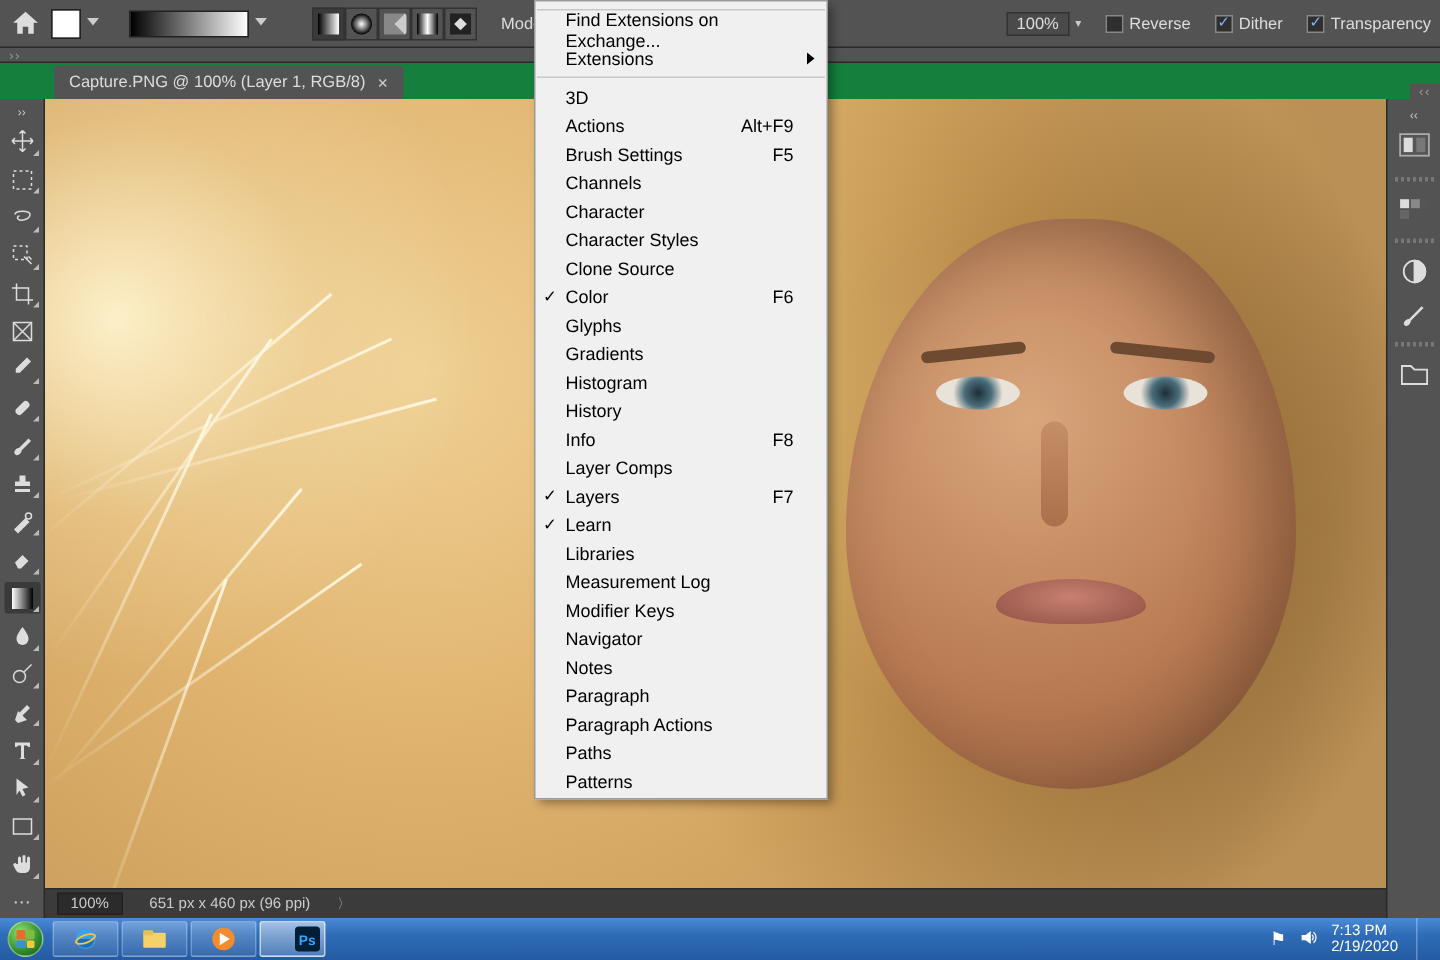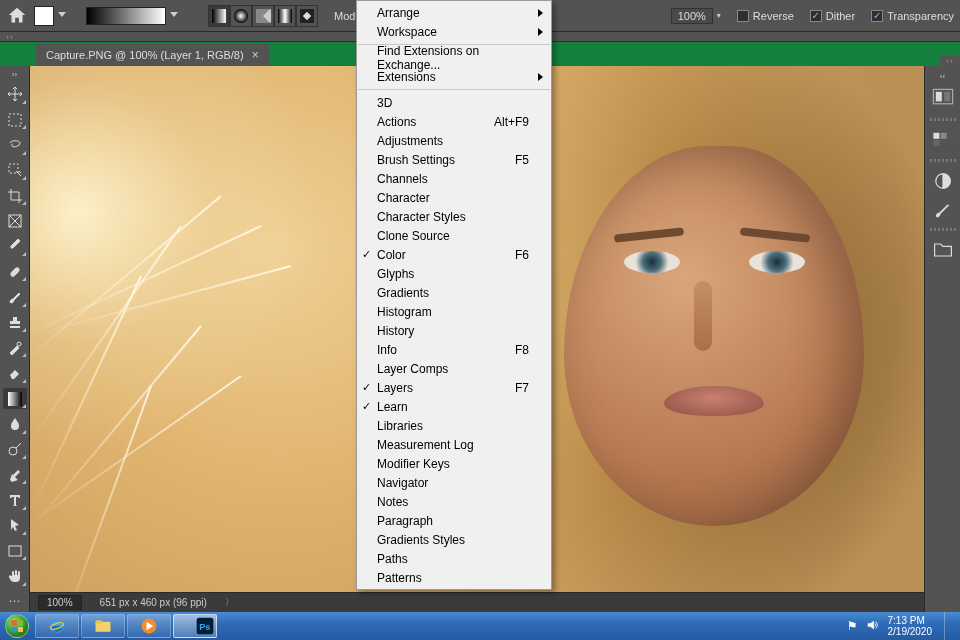--- a/index.html
+++ b/index.html
@@ -395,53 +395,40 @@
       <div class="sep"></div>
       <div class="pi">
           <svg viewBox="0 0 20 20" stroke="#ddd" fill="none">
             <path d="M3 5h5l2 2h7v8H3z"></path>
           </svg>
         </div>
     </div>
   </div>
 
   <div class="menu">
-    <div id="menu-top">
-        <div class="mi">
-          <span>Arrange</span>
-          <span class="sub"></span>
-        </div>
-        <div class="mi">
-          <span>Workspace</span>
-          <span class="sub"></span>
-        </div>
-      </div>
     <hr>
     <div id="menu-ext">
         <div class="mi">
           <span>Find Extensions on Exchange...</span>
         </div>
         <div class="mi">
           <span>Extensions</span>
           <span class="sub"></span>
         </div>
       </div>
     <hr>
     <div id="menu-panels">
         <div class="mi">
           <span>3D</span>
         </div>
         <div class="mi">
           <span>Actions</span>
           <span class="sc">Alt+F9</span>
         </div>
         <div class="mi">
-          <span>Adjustments</span>
-        </div>
-        <div class="mi">
           <span>Brush Settings</span>
           <span class="sc">F5</span>
         </div>
         <div class="mi">
           <span>Channels</span>
         </div>
         <div class="mi">
           <span>Character</span>
         </div>
         <div class="mi">
@@ -495,21 +482,21 @@
         <div class="mi">
           <span>Navigator</span>
         </div>
         <div class="mi">
           <span>Notes</span>
         </div>
         <div class="mi">
           <span>Paragraph</span>
         </div>
         <div class="mi">
-          <span>Gradients Styles</span>
+          <span>Paragraph Actions</span>
         </div>
         <div class="mi">
           <span>Paths</span>
         </div>
         <div class="mi">
           <span>Patterns</span>
         </div>
       </div>
   </div>
 

